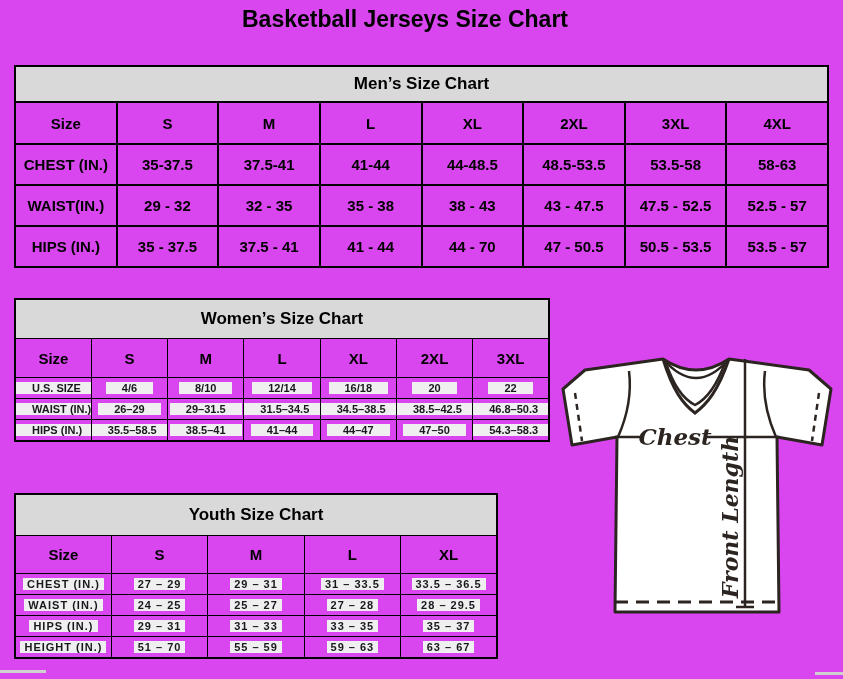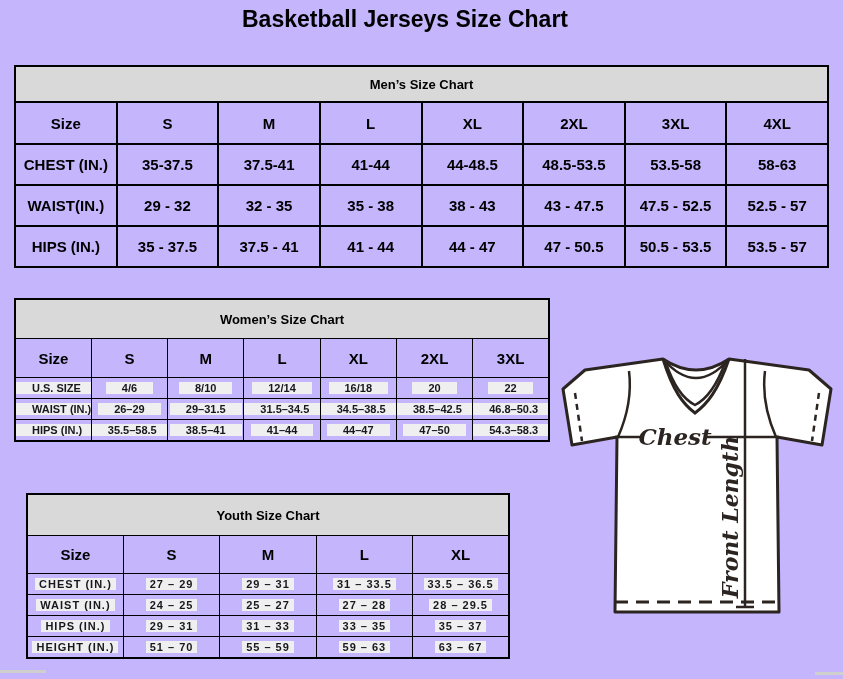--- a/index.html
+++ b/index.html
@@ -1,51 +1,51 @@
 <!DOCTYPE html>
 <html><head>
 <meta charset="utf-8">
 <style>
   html,body{margin:0;padding:0;background:#ffffff;}
   #stage{
-    position:relative;width:843px;height:679px;background:#c4b5fd;overflow:hidden;
+    position:relative;width:843px;height:679px;background:#d946ef;overflow:hidden;
     font-family:"Liberation Sans",sans-serif;
   }
   .page-title{
     position:absolute;left:0;top:6px;width:810px;text-align:center;
     font-size:23px;font-weight:bold;color:#000;letter-spacing:0px;
   }
   .tbl-wrap{position:absolute;}
   .tbl{
     border-collapse:collapse;table-layout:fixed;width:100%;
     font-weight:bold;color:#000;
   }
   .tbl th,.tbl td{text-align:center;vertical-align:middle;padding:0;overflow:hidden;white-space:nowrap;}
-  .tbl .cap{background:#d9d9d9;font-size:13px;}
+  .tbl .cap{background:#d9d9d9;font-size:17px;}
 
   
   #men-wrap{left:14px;top:65px;width:815px;}
   .tbl-men{border:2px solid #000;}
   .tbl-men th,.tbl-men td{border:2px solid #000;font-size:15px;}
   .tbl-men .cap-row .cap{height:34px;}
   .tbl-men .head-row th{height:40px;}
   .tbl-men .data-row th,.tbl-men .data-row td{height:39px;}
 
   
   #women-wrap{left:14px;top:298px;width:536px;}
   .tbl-women{border:2px solid #000;}
   .tbl-women th,.tbl-women td{border:1px solid #000;}
   .tbl-women .cap-row .cap{height:38px;}
   .tbl-women .head-row th{height:38px;font-size:15px;}
   .tbl-women .data-row th,.tbl-women .data-row td{height:20px;font-size:11px;color:#17171e;}
   .tbl-women .data-row span{background:#efefef;padding:0 16px;}
 
   
   #youth-wrap{left:14px;top:493px;width:484px;}
-  .tbl-youth{border:2px solid #000;margin-left:12px;}
+  .tbl-youth{border:2px solid #000;}
   .tbl-youth th,.tbl-youth td{border:1px solid #000;}
   .tbl-youth .cap-row .cap{height:40px;}
   .tbl-youth .head-row th{height:37px;font-size:15px;}
   .tbl-youth .data-row th,.tbl-youth .data-row td{height:20px;font-size:11px;color:#17171e;}
   .tbl-youth .data-row span{background:#efefef;padding:0 4px;letter-spacing:1px;}
 
   
   #jersey{position:absolute;left:555px;top:345px;width:285px;height:292px;}
   #jersey text{
     font-family:"DejaVu Serif","Liberation Serif",serif;
@@ -98,21 +98,21 @@
             <td><span>38 - 43</span></td>
             <td><span>43 - 47.5</span></td>
             <td><span>47.5 - 52.5</span></td>
             <td><span>52.5 - 57</span></td>
           </tr>
           <tr class="data-row">
             <th class="rlabel"><span>HIPS (IN.)</span></th>
             <td><span>35 - 37.5</span></td>
             <td><span>37.5 - 41</span></td>
             <td><span>41 - 44</span></td>
-            <td><span>44 - 47</span></td>
+            <td><span>44 - 70</span></td>
             <td><span>47 - 50.5</span></td>
             <td><span>50.5 - 53.5</span></td>
             <td><span>53.5 - 57</span></td>
           </tr>
         </tbody>
       </table>
   </div>
 
   <div class="tbl-wrap" id="women-wrap">
     <table class="tbl tbl-women">

